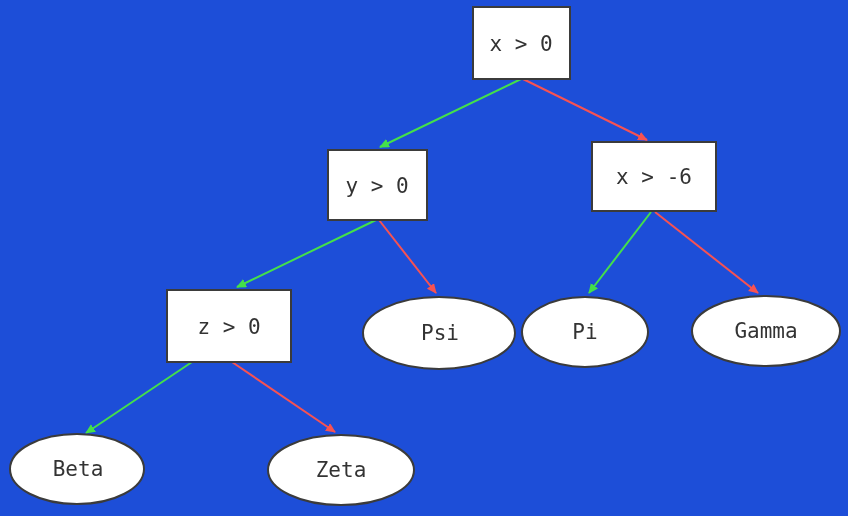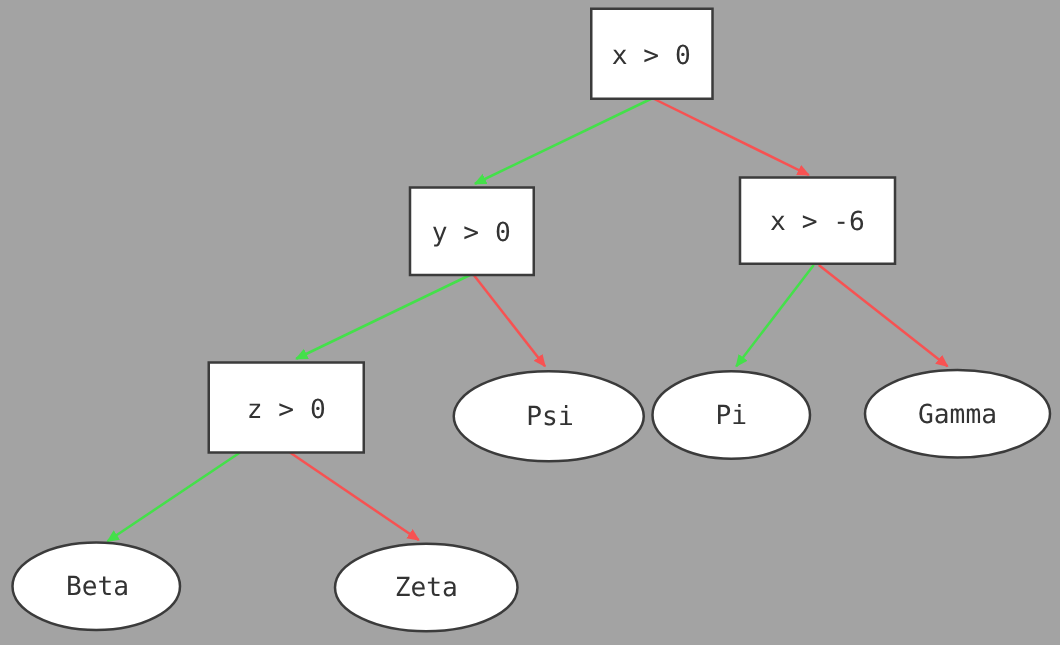--- a/index.html
+++ b/index.html
@@ -3,21 +3,21 @@
 <meta charset="utf-8">
 <style>
   html, body {
     margin: 0;
     padding: 0;
     background: #ffffff;
   }
   .canvas-wrap {
     width: 848px;
     height: 516px;
-    background: #a3a3a3;
+    background: #1d4ed8;
     position: relative;
     overflow: hidden;
   }
   svg {
     display: block;
   }
   .node-shape {
     fill: #ffffff;
     stroke: #3b3b3b;
     stroke-width: 2;

